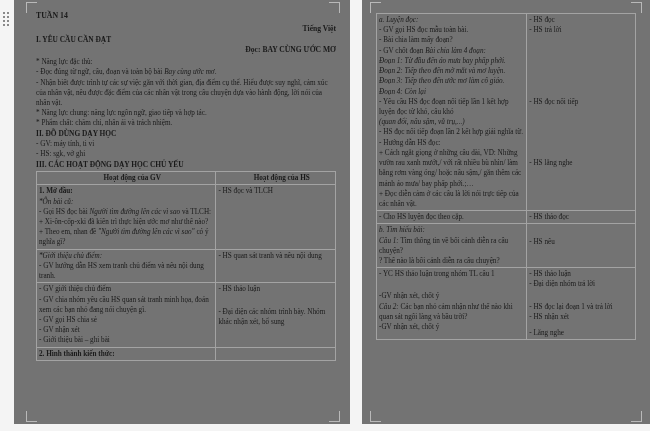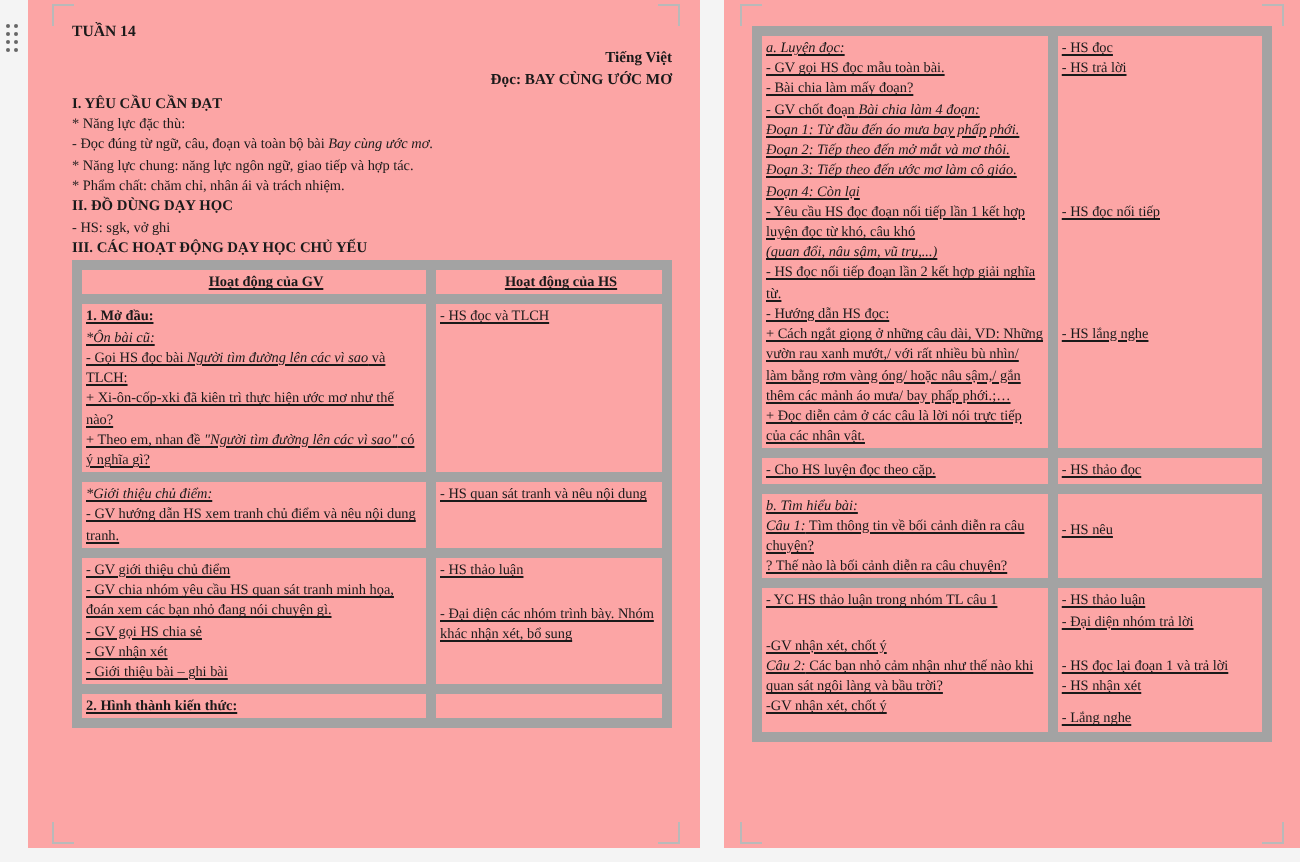--- a/index.html
+++ b/index.html
@@ -13,21 +13,21 @@
   #viewer {
     position: relative;
     width: 650px; height: 431px;
     background: #f4f4f4;
   }
 
   
   .page {
     position: absolute;
     top: 0;
-    background: #fca5a5;
+    background: #737373;
     overflow: hidden;
   }
   #page-left  { left: 14px;  width: 336px; height: 424px; }
   #page-right { left: 362px; width: 288px; height: 424px; }
 
   .page-body {
     position: absolute;
     left: 0; top: 0;
     padding: 8px 8px 0 8px;
     width: 100%;
@@ -83,29 +83,28 @@
   .hdg  { font-weight: bold; font-size: 7.4px; }
 
   
   table.act {
     border-collapse: collapse;
     width: 100%;
     margin-top: 1px;
     table-layout: fixed;
   }
   table.act td, table.act th {
-    border: 5px solid #a3a3a3;
+    border: 1px solid #a3a3a3;
     padding: 1px 2px 1px 2px;
     vertical-align: top;
     font-size: 7.2px;
     line-height: 1.42;
     color: #1a1a1a;
     font-weight: normal;
     text-align: left;
-    text-decoration: underline;
   }
   table.act th { text-align: center; font-weight: bold; padding-left: 14px; }
   .col-gv { width: 60%; }
   .col-hs { width: 40%; }
   .rcol-gv { width: 58%; }
   .rcol-hs { width: 42%; }
   .cellline { display: block; }
   .gap { display: block; height: 6px; }
 </style>
 </head>
@@ -130,30 +129,32 @@
     <div class="crop-mark tl" style="left:12px; top:2px;"></div>
     <div class="crop-mark tr" style="right:10px; top:2px;"></div>
     <div class="crop-mark bl" style="left:12px; bottom:2px;"></div>
     <div class="crop-mark br" style="right:10px; bottom:2px;"></div>
 
     <div class="page-body" style="padding:10px 14px 0 22px;">
 
       <p class="t b" style="font-size:7.8px; margin-bottom:3px;">TUẦN 14</p>
 
       <p class="t b ctr" style="font-size:7.6px;">Tiếng Việt</p>
+      <p class="t hdg">I. YÊU CẦU CẦN ĐẠT</p>
+
       <p class="t b ctr" style="font-size:7.6px; margin-bottom:1px;">Đọc: BAY CÙNG ƯỚC MƠ</p>
-
-      <p class="t hdg">I. YÊU CẦU CẦN ĐẠT</p>
 
       <p class="t">* Năng lực đặc thù:</p>
       <p class="t">- Đọc đúng từ ngữ, câu, đoạn và toàn bộ bài <span class="i">Bay cùng ước mơ</span>.</p>
+      <p class="t">- Nhận biết được trình tự các sự việc gắn với thời gian, địa điểm cụ thể. Hiểu được suy nghĩ, cảm xúc của nhân vật, nêu được đặc điểm của các nhân vật trong câu chuyện dựa vào hành động, lời nói của nhân vật.</p>
       <p class="t">* Năng lực chung: năng lực ngôn ngữ, giao tiếp và hợp tác.</p>
       <p class="t">* Phẩm chất: chăm chỉ, nhân ái và trách nhiệm.</p>
 
       <p class="t hdg">II. ĐỒ DÙNG DẠY HỌC</p>
+      <p class="t">- GV: máy tính, ti vi</p>
       <p class="t">- HS: sgk, vở ghi</p>
 
       <p class="t hdg">III. CÁC HOẠT ĐỘNG DẠY HỌC CHỦ YẾU</p>
 
       <table class="act">
         <thead>
           <tr>
             <th class="col-gv">Hoạt động của GV</th>
             <th class="col-hs">Hoạt động của HS</th>
           </tr>
@@ -220,21 +221,21 @@
       <table class="act">
         <tbody>
 
           <tr>
             <td class="rcol-gv">
               <span class="cellline i">a. Luyện đọc:</span>
               <span class="cellline">- GV gọi HS đọc mẫu toàn bài.</span>
               <span class="cellline">- Bài chia làm mấy đoạn?</span>
               <span class="cellline">- GV chốt đoạn <span class="i">Bài chia làm 4 đoạn:</span></span>
               <span class="cellline i">Đoạn 1: Từ đầu đến áo mưa bay phấp phới.</span>
-              <span class="cellline i">Đoạn 2: Tiếp theo đến mở mắt và mơ thôi.</span>
+              <span class="cellline i">Đoạn 2: Tiếp theo đến mở mắt và mơ luyện.</span>
               <span class="cellline i">Đoạn 3: Tiếp theo đến ước mơ làm cô giáo.</span>
               <span class="cellline i">Đoạn 4: Còn lại</span>
               <span class="cellline">- Yêu cầu HS đọc đoạn nối tiếp lần 1 kết hợp luyện đọc từ khó, câu khó</span>
               <span class="cellline i">(quan đổi, nâu sậm, vũ trụ,...)</span>
               <span class="cellline">- HS đọc nối tiếp đoạn lần 2 kết hợp giải nghĩa từ.</span>
               <span class="cellline">- Hướng dẫn HS đọc:</span>
               <span class="cellline">+ Cách ngắt giọng ở những câu dài, VD: Những vườn rau xanh mướt,/ với rất nhiều bù nhìn/ làm bằng rơm vàng óng/ hoặc nâu sậm,/ gắn thêm các mảnh áo mưa/ bay phấp phới.;…</span>
               <span class="cellline">+ Đọc diễn cảm ở các câu là lời nói trực tiếp của các nhân vật.</span>
             </td>
             <td class="rcol-hs">

